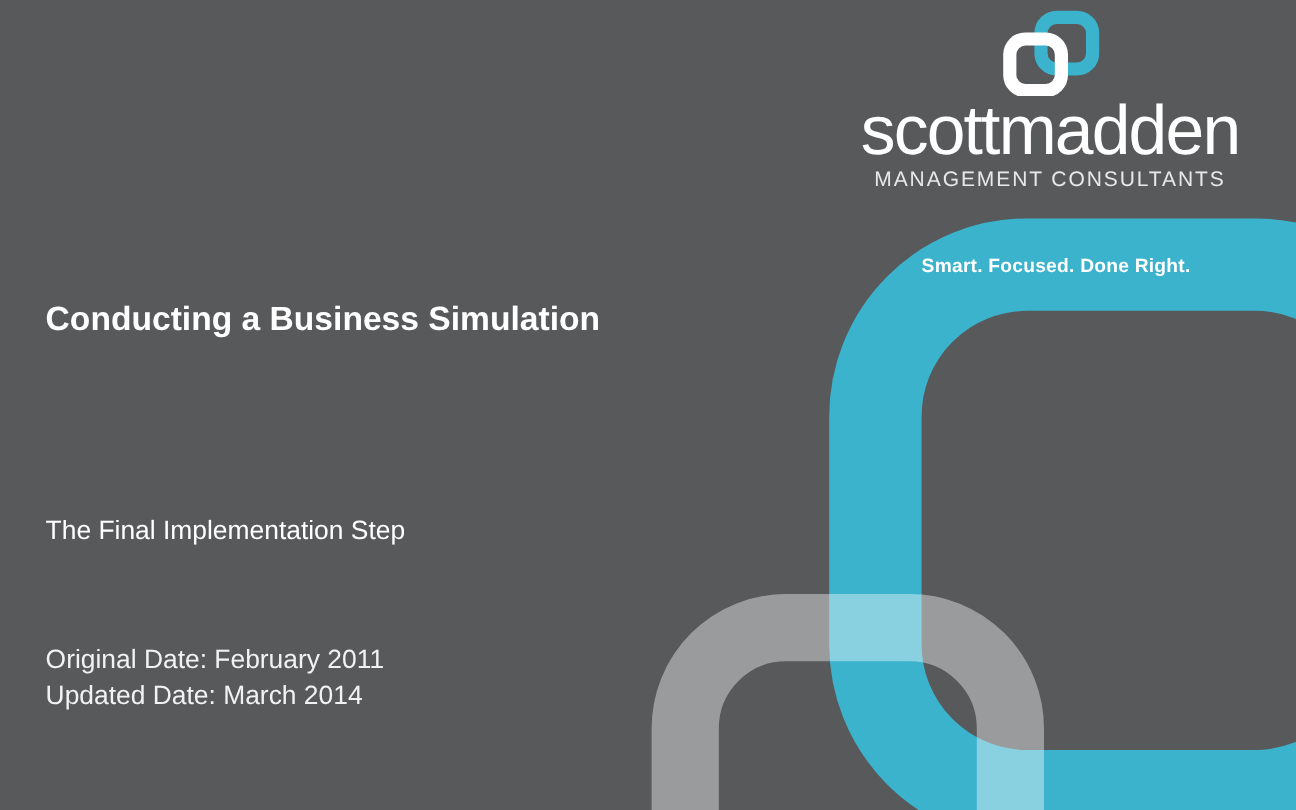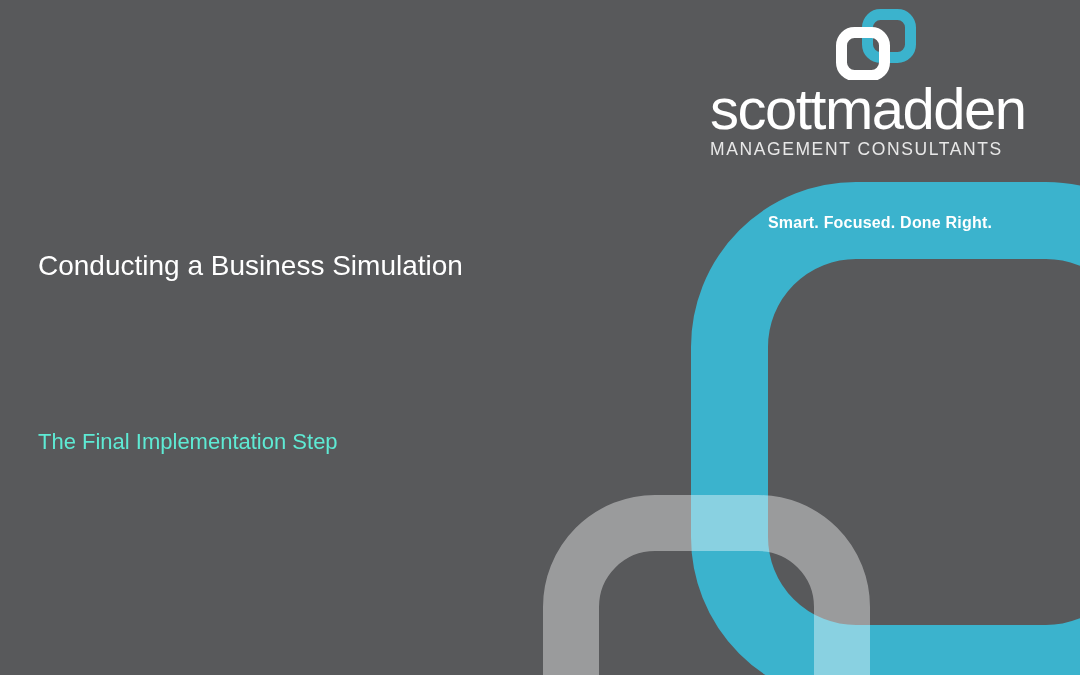--- a/index.html
+++ b/index.html
@@ -64,21 +64,21 @@
     letter-spacing: 0.2px;
     white-space: nowrap;
   }
 
   
   .logo {
     position: absolute;
     right: 40px;
     top: 8px;
     width: 330px;
-    text-align: left;
+    text-align: center;
   }
   .logo-mark {
     position: relative;
     height: 72px;
     width: 86px;
     margin: 0 auto 2px auto;
   }
   .logo-mark svg { display: block; }
 
   .logo-wordmark {
@@ -97,29 +97,29 @@
     white-space: nowrap;
   }
 
   
   .title {
     position: absolute;
     left: 38px;
     top: 250px;
     color: #ffffff;
     font-size: 28px;
-    font-weight: normal;
+    font-weight: bold;
     letter-spacing: 0px;
     white-space: nowrap;
   }
   .subtitle {
     position: absolute;
     left: 38px;
     top: 429px;
-    color: #5eead4;
+    color: #ffffff;
     font-size: 22px;
     font-weight: normal;
     white-space: nowrap;
   }
   .dates {
     position: absolute;
     left: 38px;
     top: 535px;
     color: #f2f2f2;
     font-size: 22px;
@@ -151,14 +151,18 @@
       </svg>
     </div>
     <div class="logo-wordmark">scottmadden</div>
     <div class="logo-subtext">MANAGEMENT CONSULTANTS</div>
   </div>
 
   <div class="title">Conducting a Business Simulation</div>
 
   <div class="subtitle">The Final Implementation Step</div>
 
+  <div class="dates">
+    <div>Original Date: February 2011</div>
+    <div>Updated Date: March 2014</div>
+  </div>
 
 </div>
 
 </body></html>

